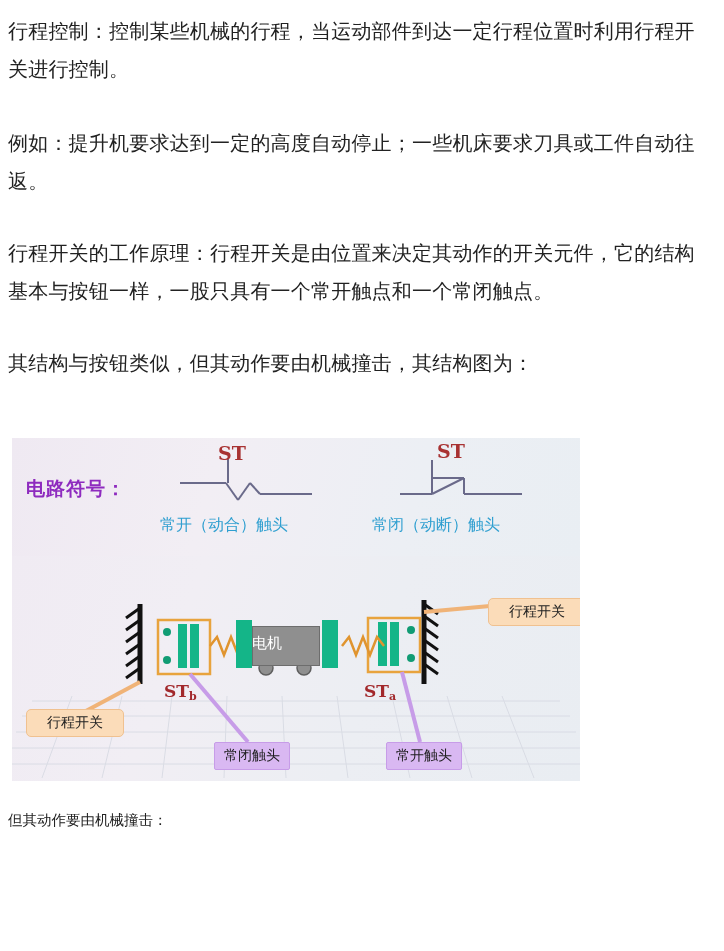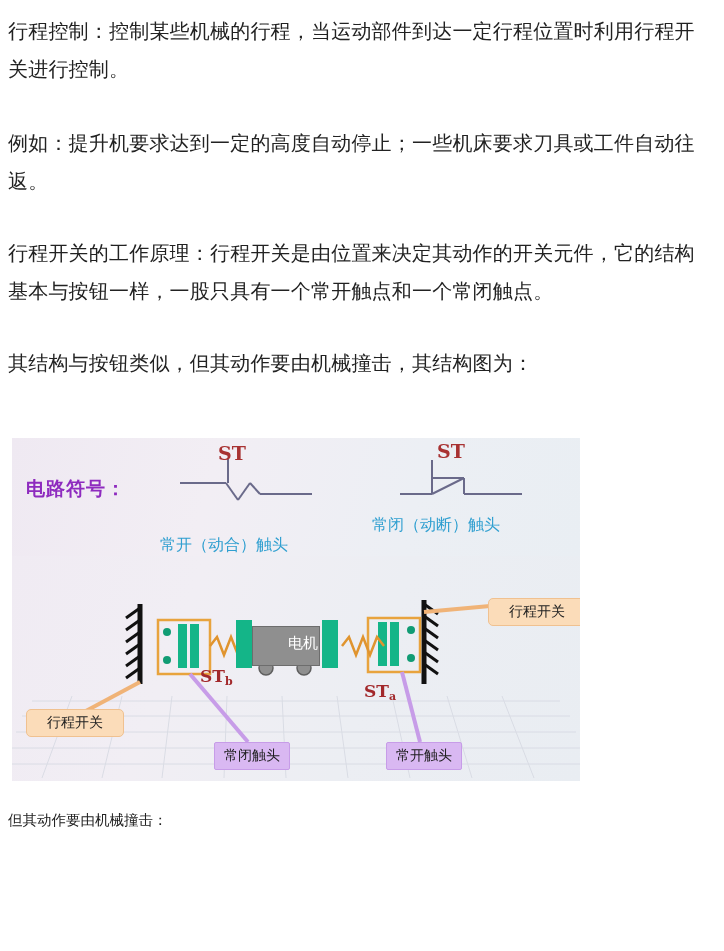--- a/index.html
+++ b/index.html
@@ -78,21 +78,21 @@
     font-weight: bold;
   }
   .st-tag.a { left: 206px; top: 4px; }
   .st-tag.b { left: 425px; top: 2px; }
   .sym-cap {
     position: absolute;
     font-family: "DejaVu Serif", "Liberation Serif", serif;
     font-size: 16px;
     color: #2f9fd0;
   }
-  .sym-cap.a { left: 148px; top: 77px; margin-top: 20px; }
+  .sym-cap.a { left: 148px; top: 77px; }
   .sym-cap.b { left: 360px; top: 77px; }
 
   
   .motor-panel {
     position: relative;
     width: 568px;
     height: 225px;
     margin: 0 0 0 12px;
     background: linear-gradient(110deg, #f0ebf3 0%, #f1eef4 30%, #eceef3 62%, #e9edf2 100%);
     overflow: hidden;
@@ -133,41 +133,41 @@
   }
   .callout-p.p1 { left: 202px; top: 186px; }
   .callout-p.p2 { left: 374px; top: 186px; }
   .st-lbl {
     position: absolute;
     font-family: "DejaVu Serif", "Liberation Serif", serif;
     font-weight: bold;
     font-size: 17px;
     color: #a2282b;
   }
-  .st-lbl.l { left: 152px; top: 110px; margin-left: 36px; }
+  .st-lbl.l { left: 152px; top: 125px; }
   .st-lbl.r { left: 352px; top: 125px; }
   .st-sub {
     font-size: 11px;
     vertical-align: -3px;
   }
   .motor-box {
     position: absolute;
     left: 240px;
     top: 70px;
     width: 66px;
     height: 38px;
     background: #8f8f8f;
     border: 1px solid #6d6d6d;
   }
   .motor-box-label {
     position: absolute;
     left: 240px;
     top: 78px;
     width: 66px;
-    text-align: right;
+    text-align: left;
     font-family: "DejaVu Serif", "Liberation Serif", serif;
     font-size: 15px;
     color: #ffffff;
   }
   .last-para {
     font-size: 14.5px;
     color: #222;
     margin: 30px 0 0 8px;
   }
 </style>

